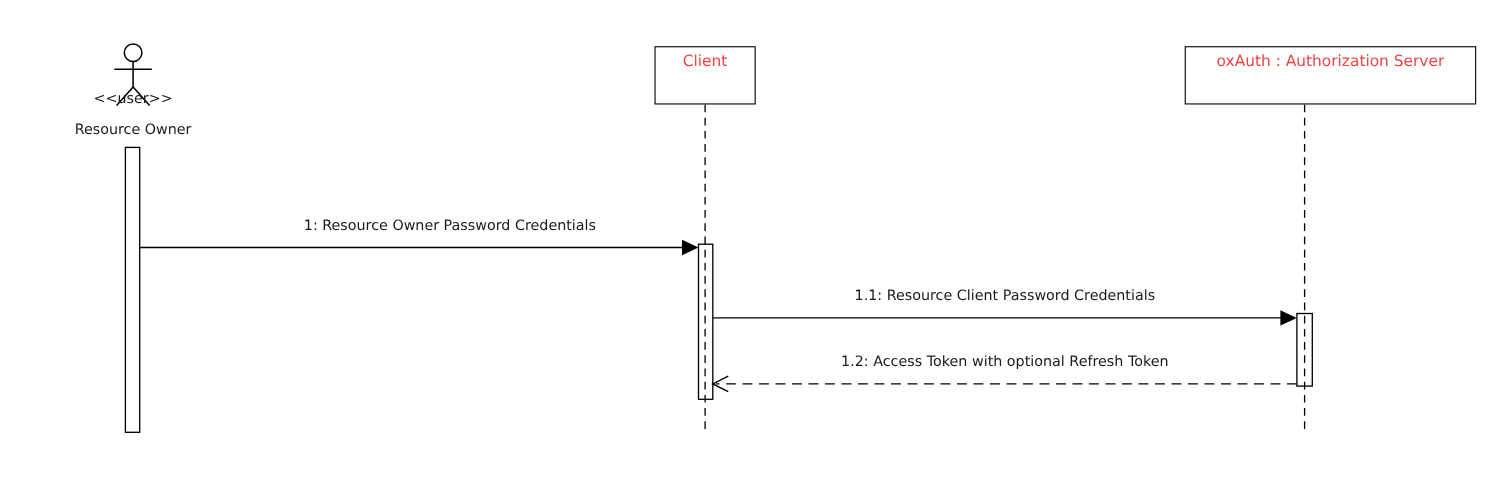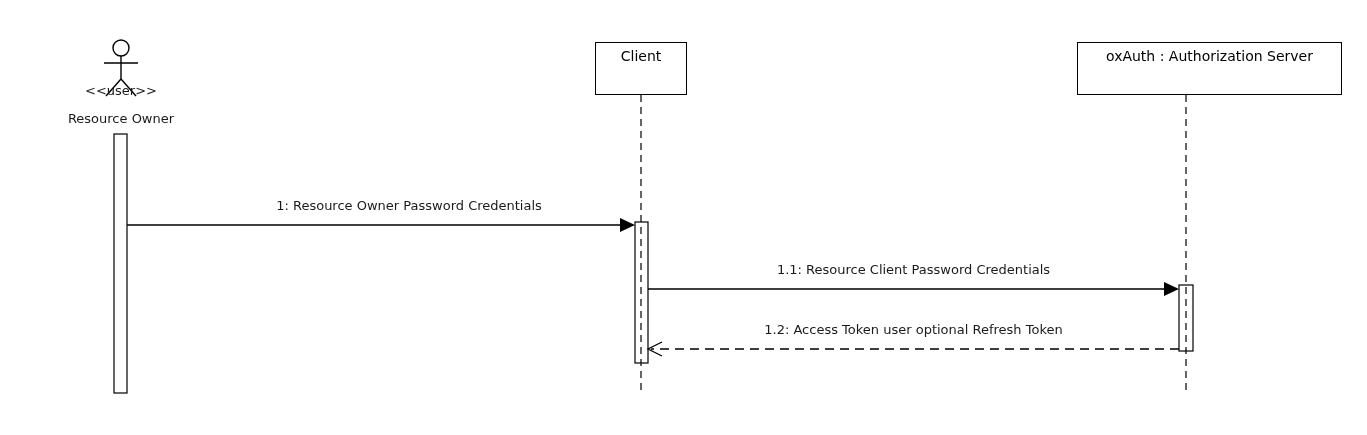--- a/index.html
+++ b/index.html
@@ -33,21 +33,21 @@
   .centered {
     text-align: center;
   }
   .lifeline-head {
     position: absolute;
     box-sizing: border-box;
     background: #ffffff;
     border: 1.5px solid #000000;
     font-size: 14px;
     line-height: 16px;
-    color: #000000;
+    color: #ef4444;
     text-align: center;
     padding-top: 5px;
     white-space: nowrap;
   }
   .message-label {
     position: absolute;
     font-size: 13px;
     line-height: 15px;
     color: #1a1a1a;
     text-align: center;
@@ -93,15 +93,15 @@
   </svg>
 
   <div class="label centered" style="left:41px; top:83px; width:160px;">&lt;&lt;user&gt;&gt;</div>
   <div class="label centered" style="left:41px; top:111px; width:160px;">Resource Owner</div>
 
   <div class="lifeline-head" style="left:595px; top:42px; width:92px; height:53px;">Client</div>
   <div class="lifeline-head" style="left:1053px; top:42px; width:265px; height:53px;margin-left:24px;">oxAuth : Authorization Server</div>
 
   <div class="message-label" style="left:127px; top:198px; width:508px;padding-left:28px;">1: Resource Owner Password Credentials</div>
   <div class="message-label" style="left:648px; top:262px; width:531px;">1.1: Resource Client Password Credentials</div>
-  <div class="message-label" style="left:648px; top:322px; width:531px;">1.2: Access Token user optional Refresh Token</div>
+  <div class="message-label" style="left:648px; top:322px; width:531px;">1.2: Access Token with optional Refresh Token</div>
 
 </div>
 
 </body></html>

